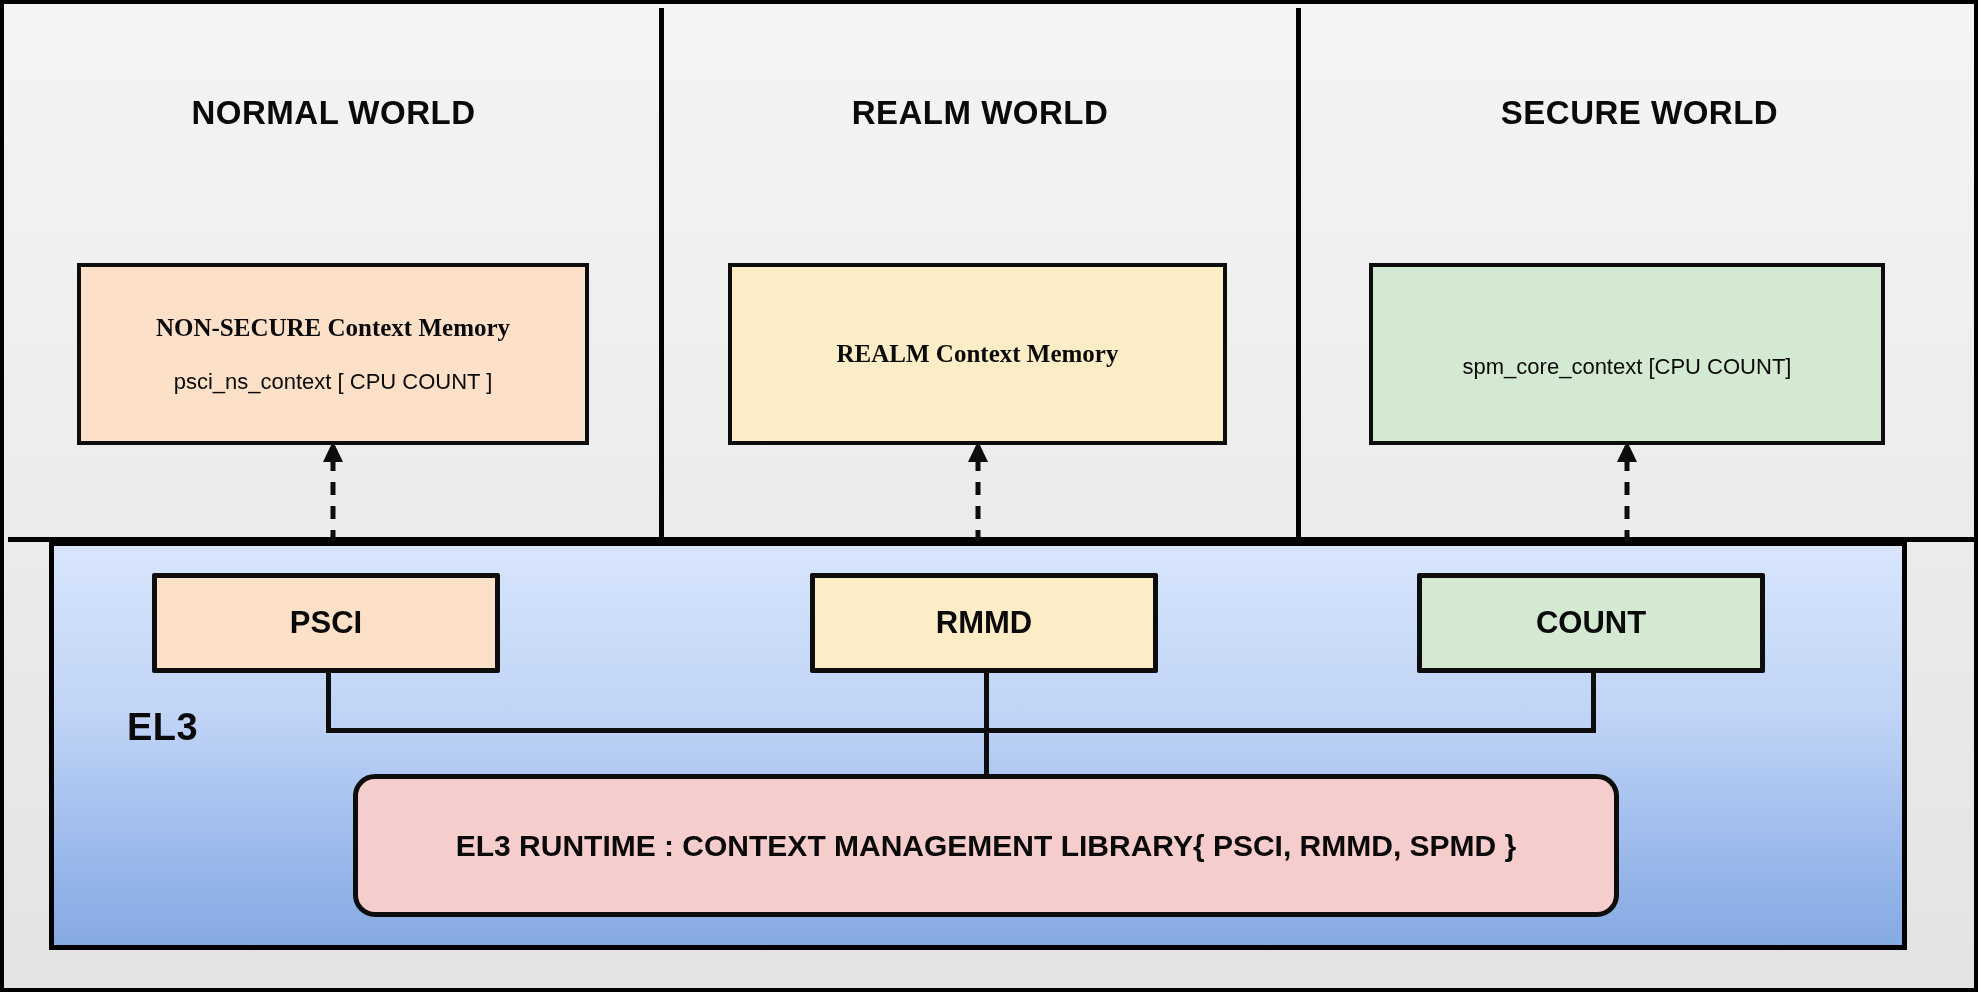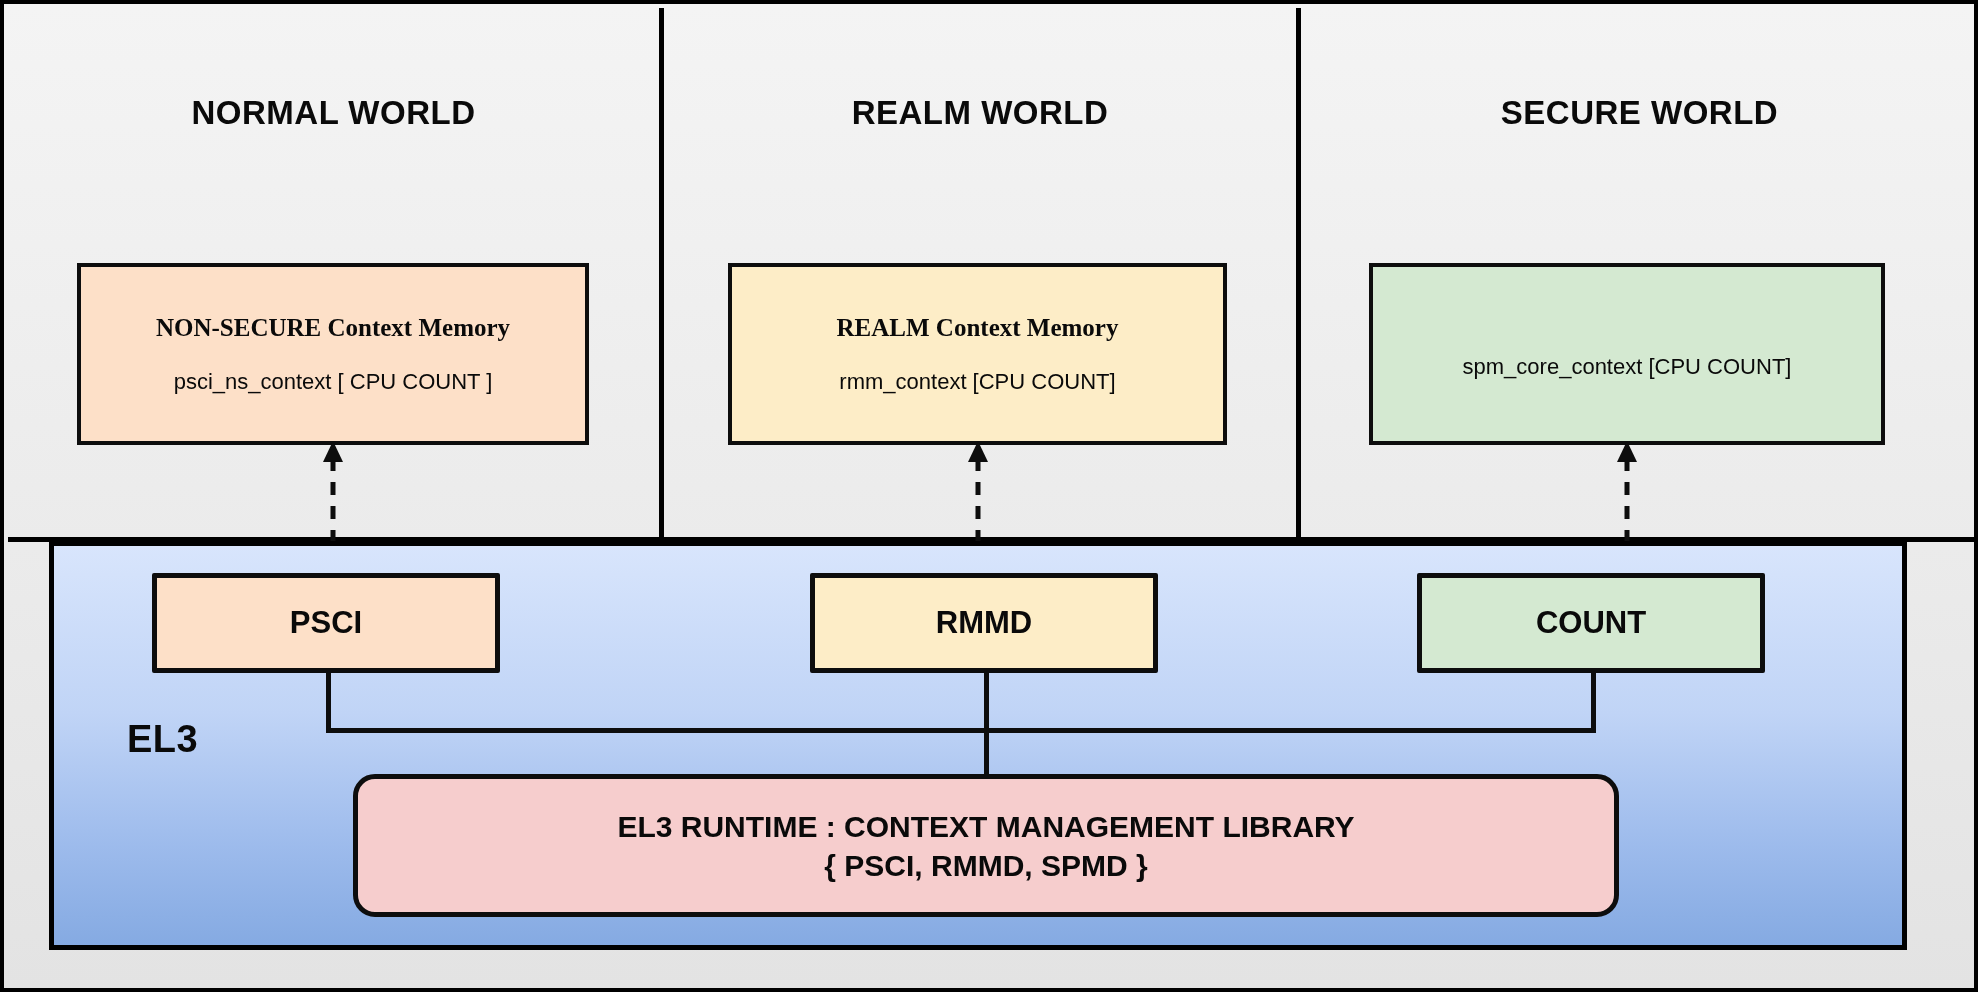--- a/index.html
+++ b/index.html
@@ -115,21 +115,21 @@
     top: 537px;
     width: 1858px;
     height: 409px;
     box-sizing: border-box;
     border: 5px solid #000000;
     background: linear-gradient(180deg, #d8e5fc 0%, #c0d4f6 42%, #9dbbec 75%, #85aae2 100%);
   }
   #el3-label {
     position: absolute;
     left: 73px;
-    top: 172px;
+    top: 160px;
     font-size: 38px;
     font-weight: bold;
     color: #0a0a0a;
     letter-spacing: 0.5px;
   }
 
   
   .disp-box {
     position: absolute;
     box-sizing: border-box;
@@ -166,21 +166,21 @@
     position: absolute;
     left: 299px;
     top: 228px;
     width: 1266px;
     height: 143px;
     box-sizing: border-box;
     border: 5px solid #0d0d0d;
     border-radius: 22px;
     background: #f6cdcd;
     display: flex;
-    flex-direction: column;
+    flex-direction: row;
     align-items: center;
     justify-content: center;
   }
   .rt-line {
     font-size: 30px;
     font-weight: bold;
     color: #0a0a0a;
     text-align: center;
     line-height: 1.3;
   }
@@ -206,21 +206,20 @@
   </div>
   <div class="worlds-baseline"></div>
 
   <div class="ctx-box" id="ctx-ns">
     <div class="ctx-title">NON-SECURE Context Memory</div>
     <div class="ctx-sub">psci_ns_context  [ CPU COUNT ]</div>
   </div>
 
   <div class="ctx-box" id="ctx-realm">
     <div class="ctx-title">REALM Context Memory</div>
-    <div class="ctx-sub">rmm_context [CPU COUNT]</div>
   </div>
 
   <div class="ctx-box" id="ctx-secure">
     <div class="ctx-sub">spm_core_context  [CPU COUNT]</div>
   </div>
 
   <svg class="dashed-arrow" id="arrow-ns" viewBox="0 0 34 130">
     <line x1="17" y1="18" x2="17" y2="112" stroke="#0d0d0d" stroke-width="5" stroke-dasharray="13,11"></line>
     <polygon points="17,1 7,22 27,22" fill="#0d0d0d"></polygon>
     <polygon points="17,129 7,108 27,108" fill="#0d0d0d"></polygon>

